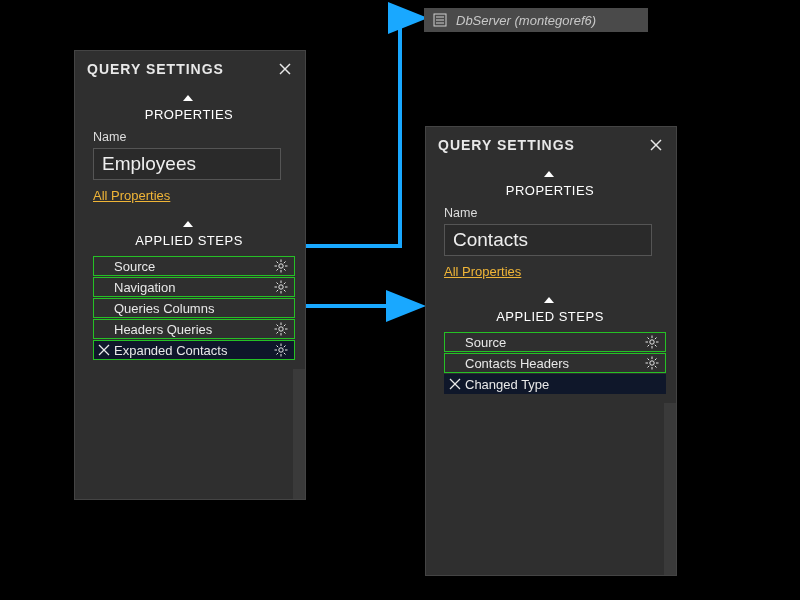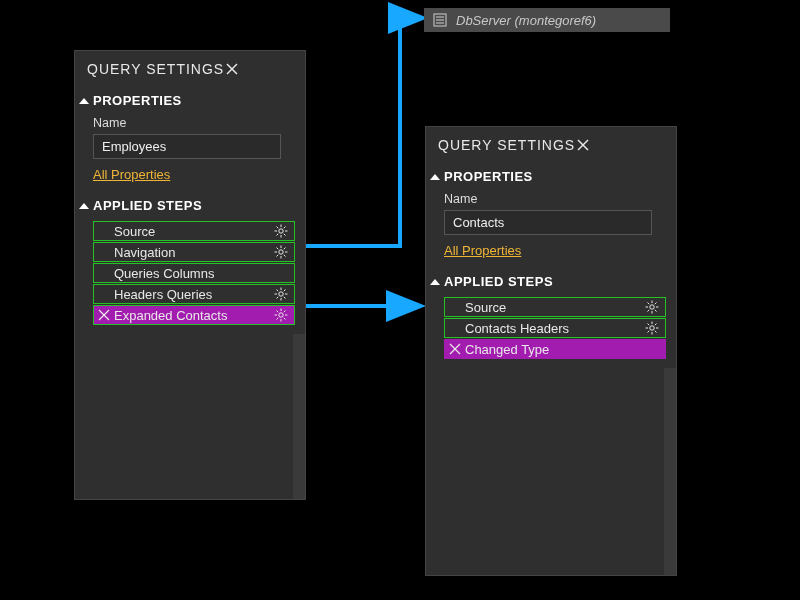--- a/index.html
+++ b/index.html
@@ -16,42 +16,44 @@
   .panel {
     position: absolute;
     background: #2f2f2f;
     border: 1px solid #444;
     display: flex;
     flex-direction: column;
   }
   .panel-header {
     display: flex;
     align-items: center;
+    justify-content: space-between;
     padding: 10px 12px;
     font-size: 14px;
     letter-spacing: 1px;
     color: #e8e8e8;
-    font-weight: 400;
+    font-weight: 700;
   }
   .close-x {
     width: 16px; height: 16px;
     display: flex; align-items: center; justify-content: center;
     cursor: pointer;
   }
   .close-x svg { width: 14px; height: 14px; }
 
   .section-header {
     display: flex;
     align-items: center;
     padding: 6px 8px 4px 6px;
-    font-weight: 700;
+    font-weight: 400;
     font-size: 13px;
     letter-spacing: 0.5px;
     color: #fff;
     gap: 4px;
+    flex-direction: column;
   }
   .caret {
     width: 0; height: 0;
     border-top: 5px solid transparent;
     border-bottom: 5px solid transparent;
     border-right: 6px solid #fff;
     transform: rotate(90deg);
     transform-origin: center;
     margin-right: 2px;
   }
@@ -62,21 +64,21 @@
     font-size: 12.5px;
     color: #ddd;
     padding: 2px 0 4px 0;
   }
   .name-input {
     width: 100%;
     background: #2a2a2a;
     border: 1px solid #555;
     color: #eee;
     padding: 4px 8px;
-    font-size: 13px;
+    font-size: 19px;
   }
   .link {
     display: inline-block;
     margin-top: 8px;
     color: #f0b537;
     text-decoration: underline;
     font-size: 13px;
     cursor: pointer;
   }
   .steps-body {
@@ -91,21 +93,21 @@
     font-size: 13px;
     border: 1px solid #25c125;
     margin-bottom: 1px;
     background: #2f2f2f;
     cursor: pointer;
   }
   .step.notgreen {
     border: 1px solid transparent;
   }
   .step.selected {
-    background: #a21caf;
+    background: #0f172a;
   }
   .step .gear {
     position: absolute;
     right: 6px;
     top: 50%;
     transform: translateY(-50%);
     width: 14px; height: 14px;
   }
   .step .xicon {
     position: absolute;
@@ -142,21 +144,21 @@
     <marker id="arrowhead" markerWidth="10" markerHeight="8" refX="8" refY="4" orient="auto">
       <polygon points="0 0, 10 4, 0 8" fill="#19a8ff"></polygon>
     </marker>
   </defs>
 
   <path d="M 305 246 L 400 246 L 400 18 L 420 18" stroke="#19a8ff" stroke-width="4" fill="none" marker-end="url(#arrowhead)"></path>
 
   <path d="M 305 306 L 418 306" stroke="#19a8ff" stroke-width="4" fill="none" marker-end="url(#arrowhead)"></path>
 </svg>
 
-<div class="dbserver" style="left:424px; top:8px; width:246px;">
+<div class="dbserver" style="left:424px; top:8px; width:224px;">
   <span class="dbicon">
     <svg viewBox="0 0 16 16">
         <rect x="2" y="2" width="12" height="12" fill="none" stroke="#cfcfcf" stroke-width="1"></rect>
         <line x1="4" y1="5" x2="12" y2="5" stroke="#cfcfcf"></line>
         <line x1="4" y1="8" x2="12" y2="8" stroke="#cfcfcf"></line>
         <line x1="4" y1="11" x2="12" y2="11" stroke="#cfcfcf"></line>
       </svg>
   </span>
   <span>DbServer (montegoref6)</span>
 </div>

